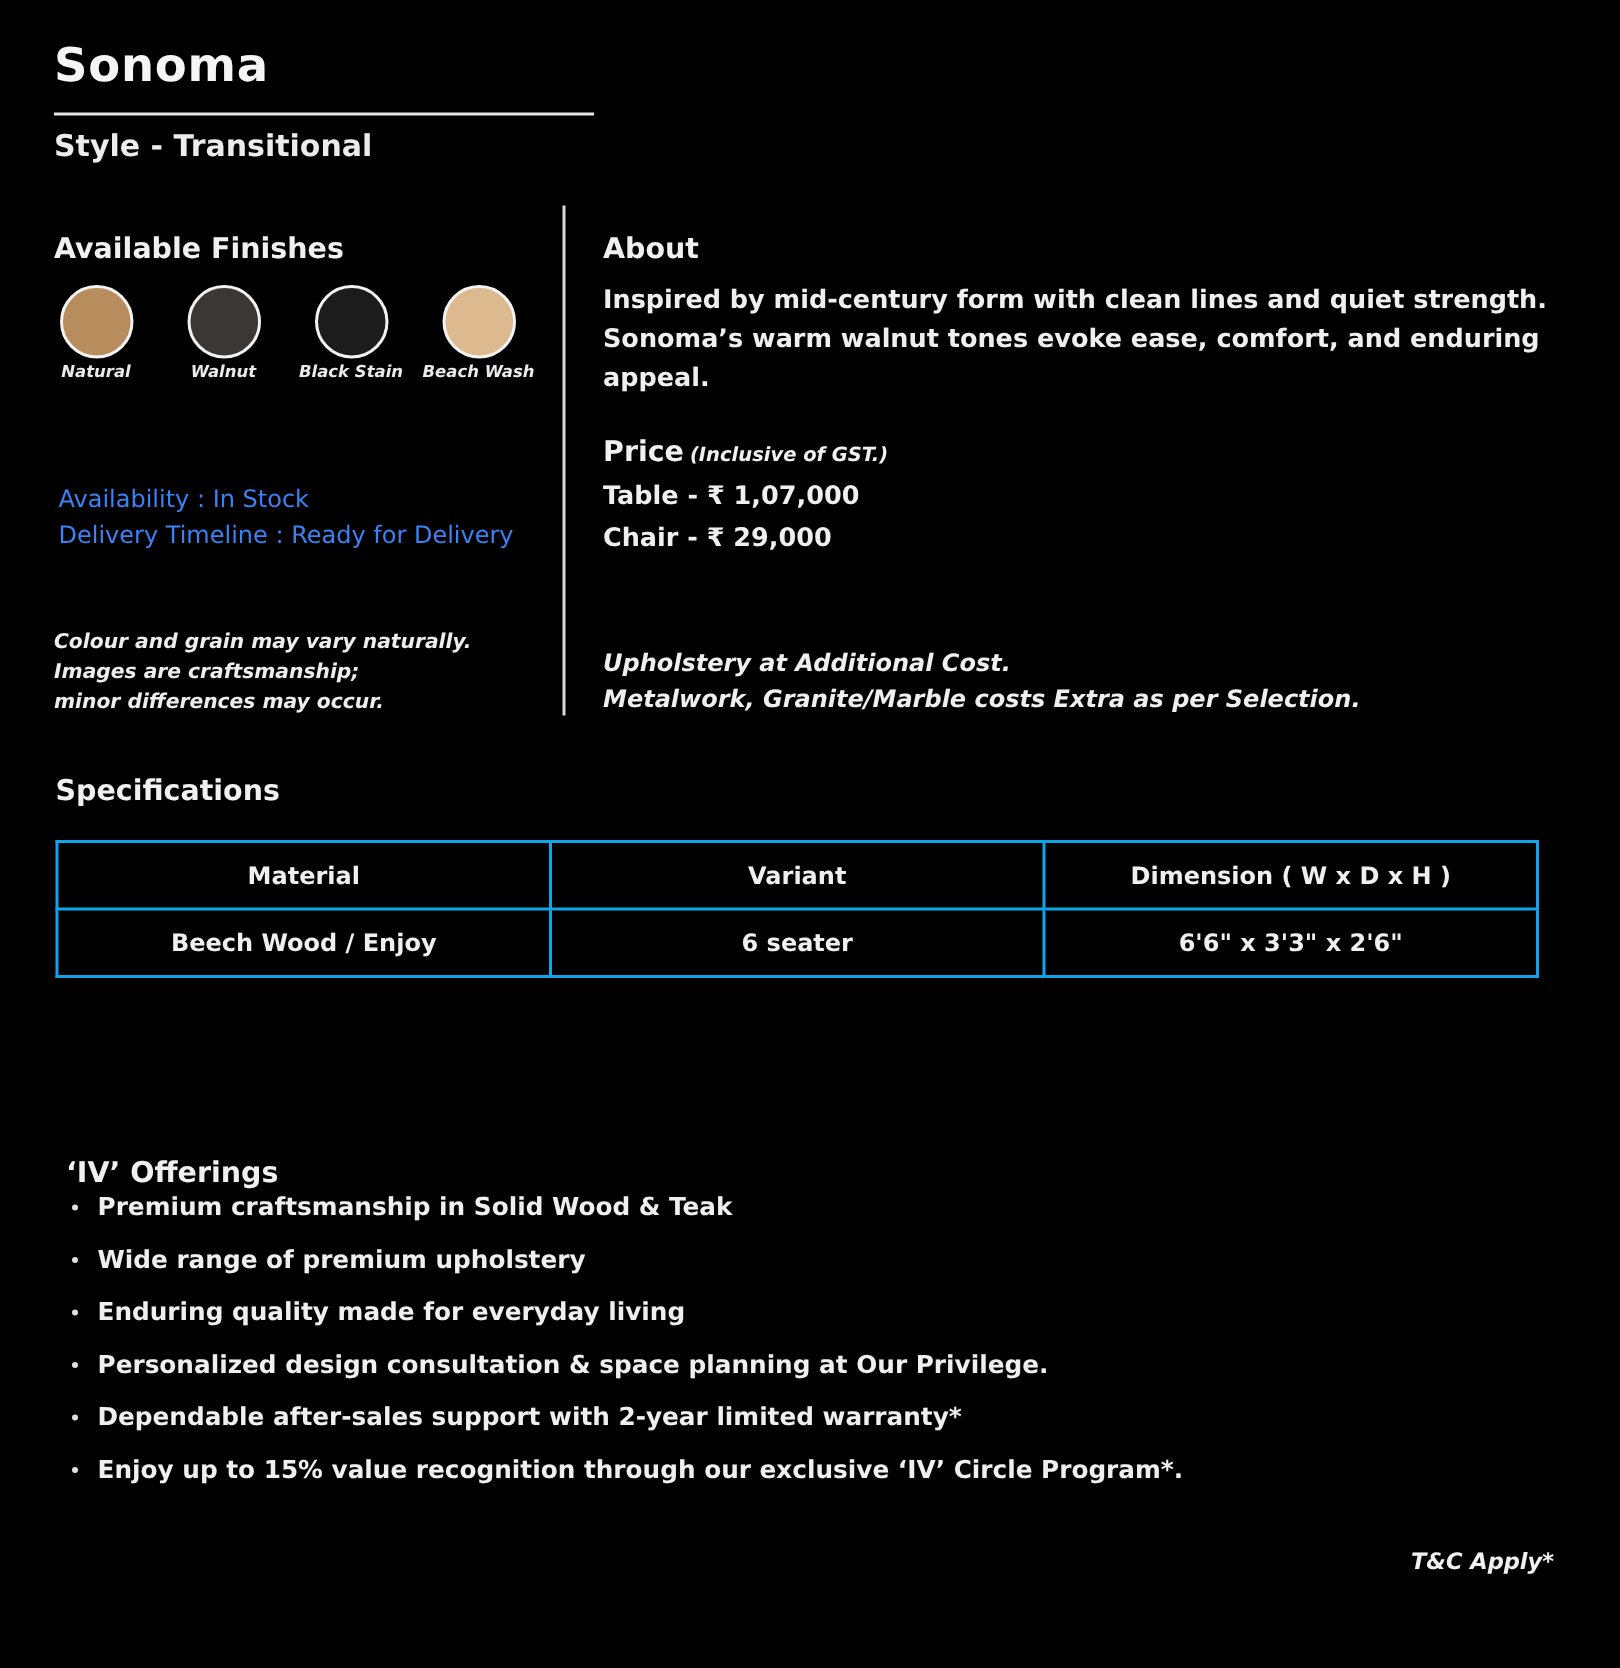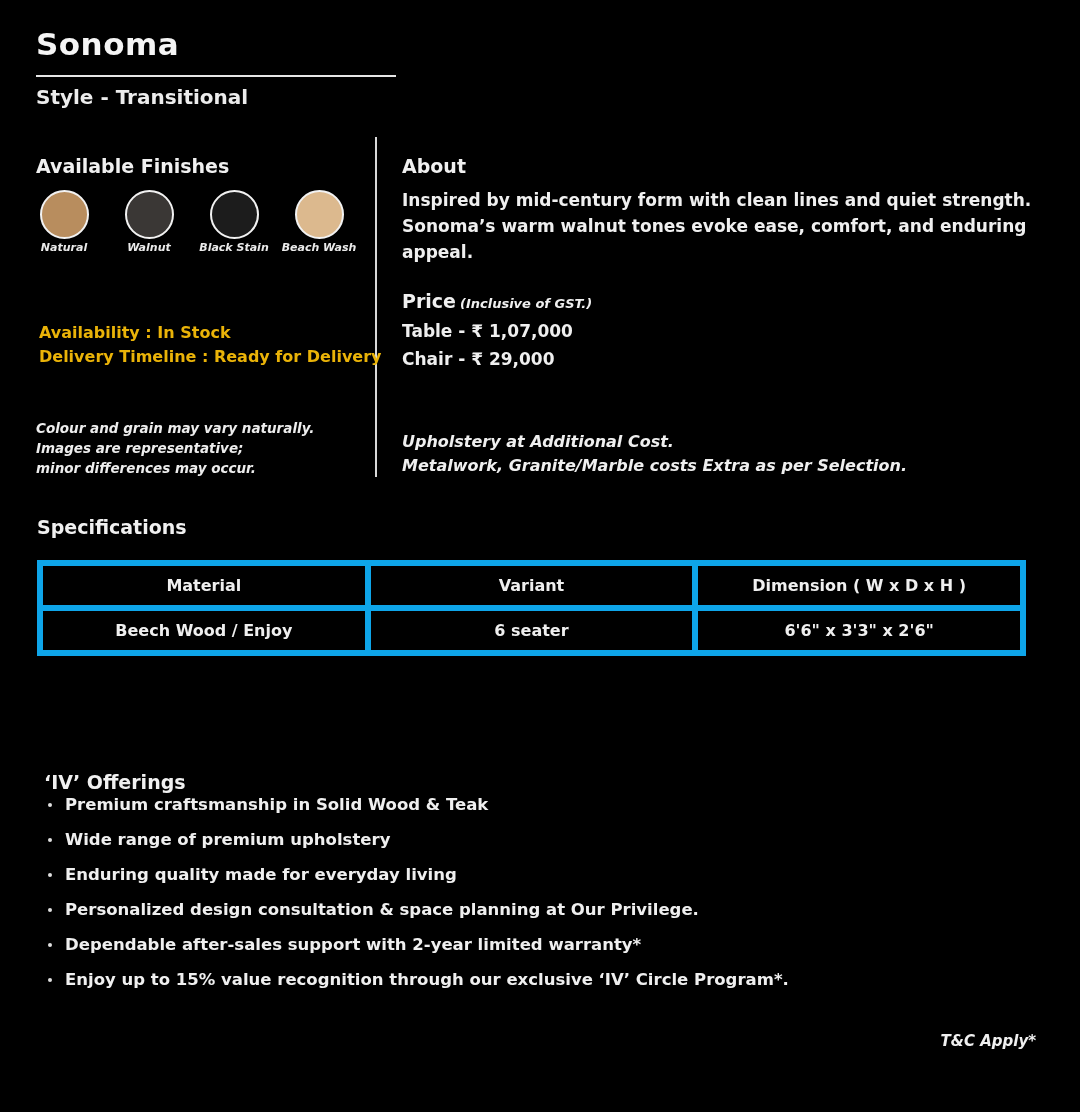--- a/index.html
+++ b/index.html
@@ -39,21 +39,21 @@
   .swatch .disc {
     width: 49px; height: 49px; border-radius: 50%;
     border: 2px solid #f2f2f2; margin: 0 auto;
   }
   .swatch .lbl {
     font-size: 11px; font-style: italic; font-weight: bold;
     color: #eaeaea; margin-top: 2px; white-space: nowrap; text-align: center;
   }
   .avail {
     left: 39px; top: 321px;
-    font-size: 16px; font-weight: bold; color: #eab308; line-height: 24px;
+    font-size: 16px; font-weight: normal; color: #3b82f6; line-height: 24px;
   }
   .note {
     left: 36px; top: 418px;
     font-size: 13.5px; font-style: italic; font-weight: bold; color: #ededed;
     line-height: 20px;
   }
   .about-h { left: 402px; top: 155px; }
   .about-p {
     left: 402px; top: 187px; width: 640px;
     font-size: 17px; font-weight: bold; color: #efefef; line-height: 26px;
@@ -73,21 +73,21 @@
     left: 402px; top: 430px;
     font-size: 16px; font-style: italic; font-weight: bold; color: #efefef;
     line-height: 24px;
   }
   .spec-h { left: 37px; top: 516px; }
   .spec-table {
     left: 37px; top: 560px; width: 989px;
     border-collapse: collapse;
   }
   .spec-table td, .spec-table th {
-    border: 6px solid #0ea5e9;
+    border: 2px solid #0ea5e9;
     height: 45px; width: 33.33%;
     text-align: center; vertical-align: middle;
     font-size: 16px; font-weight: bold; color: #efefef;
   }
   .off-h { left: 44px; top: 771px; }
   .off-list {
     left: 48px; top: 792px; list-style: none;
   }
   .off-list li {
     position: relative; padding-left: 17px;
@@ -132,21 +132,21 @@
   </div>
 </div>
 
 <div class="abs avail">
   <div>Availability :  In Stock</div>
   <div>Delivery Timeline : Ready for Delivery</div>
 </div>
 
 <div class="abs note">
   <div>Colour and grain may vary naturally.</div>
-  <div>Images are representative;</div>
+  <div>Images are craftsmanship;</div>
   <div>minor differences may occur.</div>
 </div>
 
 <div class="abs section-h about-h">About</div>
 <div class="abs about-p">Inspired by mid-century form with clean lines and quiet strength.  Sonoma’s warm walnut tones evoke ease, comfort, and enduring appeal.</div>
 
 <div class="abs price-h">
   <span>Price</span><span class="sub">(Inclusive of GST.)</span>
 </div>
 <div class="abs price-line p1">Table - ₹ 1,07,000</div>

